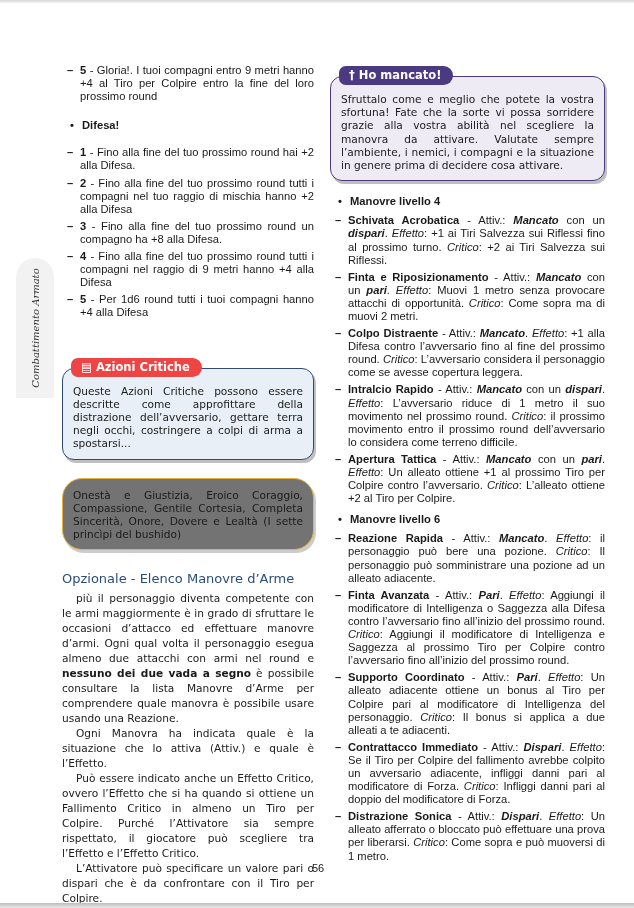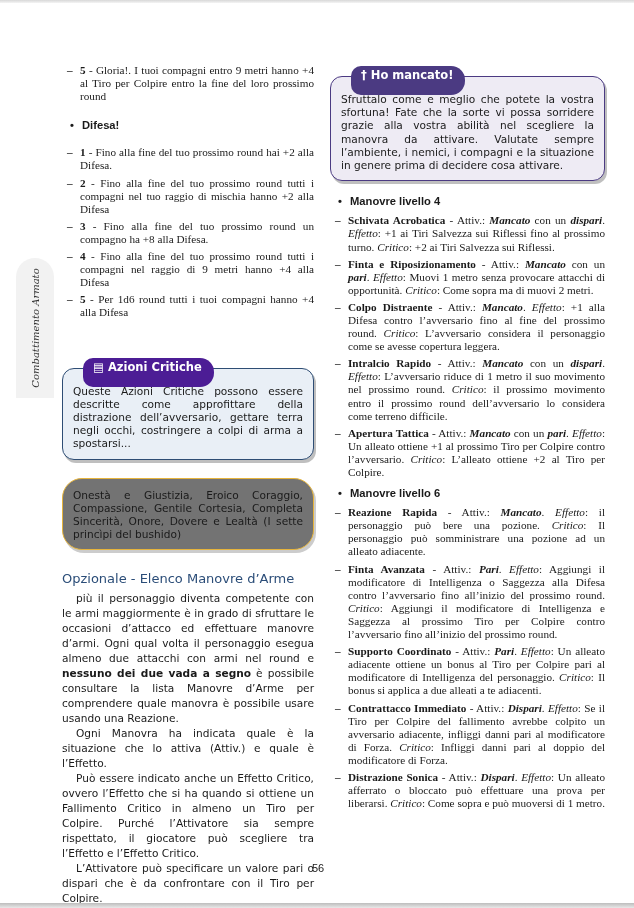--- a/index.html
+++ b/index.html
@@ -14,27 +14,27 @@
   .col { position:absolute; font-size:11.2px; line-height:13.1px; }
   .left { left:62px; top:64px; width:252px; }
   .right { left:330px; top:64px; width:275px; }
   .dash { position:relative; padding-left:18px; margin:0 0 4px 0; }
   .dash::before { content:"\2013"; position:absolute; left:5px; top:0; font-weight:bold; }
   .bullet { position:relative; padding-left:12px; font-weight:bold; margin:8px; }
   .bullet::before { content:"\2022"; position:absolute; left:0; top:0; }
   .bold { font-weight:bold; }
   .bi { font-weight:bold; font-style:italic; }
   .it { font-style:italic; }
-  .just { text-align:justify;font-family:Liberation Serif, serif; }
+  .just { text-align:justify; }
   .box { position:relative; border-radius:12px; border:1.5px solid; padding:10px 10px 8px 10px;
          box-shadow:2px 3px 0 rgba(0,0,0,0.25); font-family:"DejaVu Sans", sans-serif; font-size:10.6px; line-height:13.2px; }
-  .box-label { position:absolute; top:-11px; left:20px; color:#fff; font-weight:bold; font-size:11.5px;
-               padding:3px 12px 13px 10px; border-radius:10px 14px 14px 10px; font-family:"DejaVu Sans", sans-serif; }
+  .box-label { position:absolute; top:-11px; left:8px; color:#fff; font-weight:bold; font-size:11.5px;
+               padding:3px 12px 3px 10px; border-radius:10px 14px 14px 10px; font-family:"DejaVu Sans", sans-serif; }
   .blue-box { background:#e9eff6; border-color:#2e4d74; }
-  .blue-label { background:#4c1d95; }
+  .blue-label { background:#ef4444; }
   .purple-box { background:#eeebf4; border-color:#4b3a82; }
   .purple-label { background:#4b3a82; }
   .gold-box { background:#737373; border-color:#e6b43c; border-radius:20px; box-shadow:2px 3px 0 rgba(0,0,0,0.2); }
   .sec-title { color:#2b4d78; font-weight:normal; font-size:13px; margin:0 0 6px 0; font-family:"DejaVu Sans", sans-serif; }
   .para { text-indent:14px; margin:0; text-align:justify; font-family:"DejaVu Sans", sans-serif; font-size:10.6px; line-height:15px; }
   .pagenum { position:absolute; left:312px; top:862px; font-size:11px; }
 </style>
 </head>
 <body>
 

